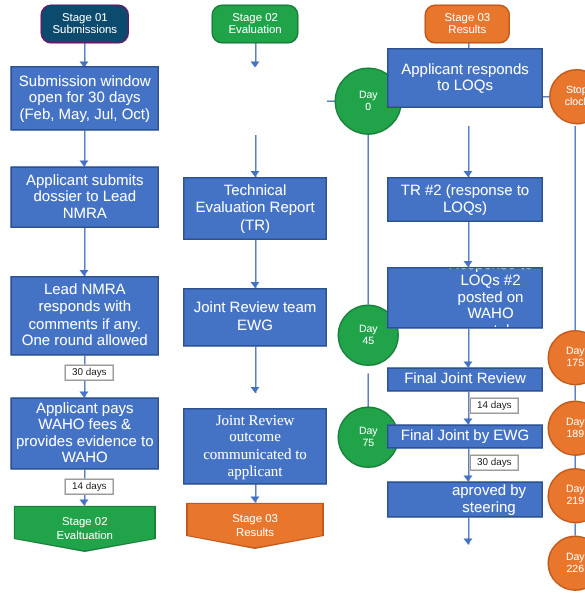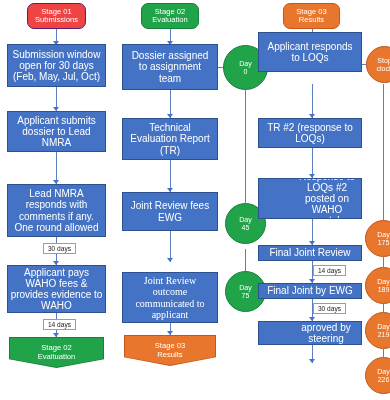--- a/index.html
+++ b/index.html
@@ -32,21 +32,21 @@
     font-size:10px;
     padding:1px 2px;
   }
 
   
   .stage-header{
     border-radius:7px;
     font-size:7.6px;
     padding:1px;
   }
-  .stage-purple{background:#ef4444;border:1px solid #5C1E6B;}
+  .stage-purple{background:#0c4a6e;border:1px solid #5C1E6B;}
   .stage-green{background:#21A349;border:1px solid #17803A;}
   .stage-orange{background:#E8762C;border:1px solid #C2591A;}
 
   
   .pentagon{
     font-size:7.6px;
     clip-path:polygon(0% 0%,100% 0%,100% 72%,50% 100%,0% 72%);
   }
   .pent-green{background:#21A349;}
   .pent-orange{background:#E8762C;}
@@ -145,29 +145,26 @@
   <div class="conn conn-v" style="left:170px;top:160px;height:32px;"></div>
   <div class="arrow" style="left:167px;top:188px;"></div>
   <div class="conn conn-v" style="left:170px;top:231px;height:31px;"></div>
   <div class="arrow" style="left:167px;top:258px;"></div>
   <div class="conn conn-v" style="left:170px;top:313px;height:22px;"></div>
   <div class="arrow" style="left:167px;top:331px;"></div>
 
   <div class="node stage-header stage-green" style="left:141px;top:3px;width:58px;height:26px;">Stage 02
 Evaluation</div>
 
-  <div class="node box" style="left:122px;top:44px;width:96px;height:46px;">Dossier assigned
-to assignment
-team</div>
 
   <div class="node box" style="left:122px;top:118px;width:96px;height:42px;">Technical
 Evaluation Report
 (TR)</div>
 
-  <div class="node box" style="left:122px;top:192px;width:96px;height:39px;">Joint Review fees
+  <div class="node box" style="left:122px;top:192px;width:96px;height:39px;">Joint Review team
 EWG</div>
 
   <div class="node box" style="left:122px;top:272px;width:96px;height:51px;font-family:Liberation Serif, serif;">Joint Review
 outcome
 communicated to
 applicant</div>
 
   <div class="pent-outline o" style="left:124px;top:335px;width:92px;height:31px;"></div>
   <div class="node pentagon pent-orange" style="left:125px;top:336px;width:90px;height:29px;">Stage 03
 Results</div>

